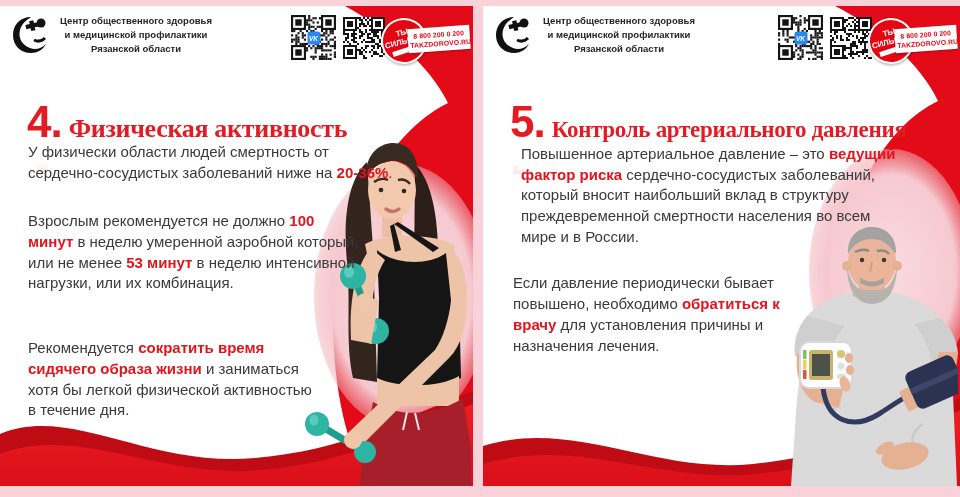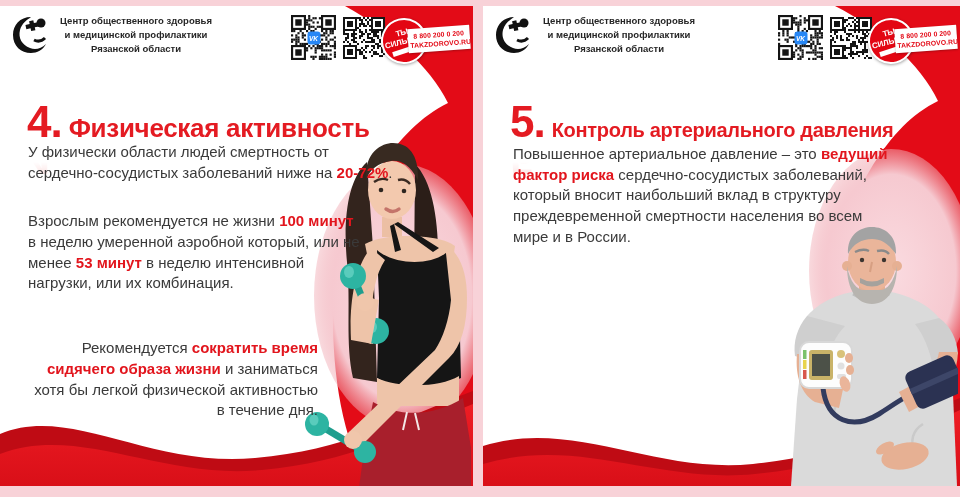--- a/index.html
+++ b/index.html
@@ -29,31 +29,31 @@
     color:#fff;font-weight:700;font-size:8px;line-height:1.1;text-align:center;
     box-shadow:0 1px 3px rgba(0,0,0,.35);}
   .badge .strip{width:28px;height:5px;background:#fff;margin-top:2px;transform:rotate(-4deg);}
   .ribbon{position:absolute;top:21px;right:3px;width:58px;background:#fff;transform:rotate(-4deg);
     padding:3px 2px;text-align:center;color:#e30613;font-weight:700;font-size:6.8px;line-height:1.35;
     box-shadow:0 1px 2px rgba(0,0,0,.25);z-index:6;letter-spacing:0.1px;}
   
   .title{position:absolute;left:27px;top:70px;display:flex;align-items:baseline;gap:7px;color:#e41b22;z-index:4;
     -webkit-box-reflect:below -14px linear-gradient(rgba(0,0,0,.20),transparent 42%);}
   .title .num{font-size:44px;font-weight:800;letter-spacing:-1px;}
-  .title .ttl{font-size:26px;font-weight:800;letter-spacing:-0.3px;white-space:nowrap;}
-  .poster.right .title .ttl{font-size:20px;}
+  .title .ttl{font-size:26px;font-weight:800;letter-spacing:-0.3px;white-space:nowrap;font-family:Liberation Serif, serif;}
+  .poster.right .title .ttl{font-size:23px;}
   
   .copy{position:absolute;left:28px;top:136px;z-index:4;color:#3a3a3a;font-size:15px;line-height:1.38;}
   .poster.right .copy{left:30px;top:138px;}
   .copy p{margin:0;}
   .copy .em{color:#e2151d;font-weight:700;}
   .poster.left .p1{max-width:372px;}
   .poster.left .p2{margin-top:28px;max-width:332px;}
-  .poster.left .p3{margin-top:44px;max-width:290px;text-align:right;}
-  .poster.right .p1{max-width:378px;}
+  .poster.left .p3{margin-top:44px;max-width:290px;}
+  .poster.right .p1{max-width:378px;margin-left:8px;}
   .poster.right .p2{margin-top:24px;max-width:332px;}
   .poster.right .p3{margin-top:26px;max-width:276px;}
   
   .person{z-index:3;}
   .person.woman{left:295px;top:132px;width:178px;height:350px;}
   .person.man{left:300px;top:218px;width:175px;height:262px;}
 </style>
 </head>
 <body>
 
@@ -435,22 +435,22 @@
         <div>TAKZDOROVO.RU</div>
       </div>
     </header>
 
     <h1 class="title">
       <span class="num">4.</span>
       <span class="ttl">Физическая активность</span>
     </h1>
 
     <div class="copy">
-      <p class="p1"><span>У физически области людей смертность от сердечно-сосудистых заболеваний ниже на </span><span class="em">20-72%</span><span>.</span></p>
-      <p class="p2"><span>Взрослым рекомендуется не жизни </span><span class="em">100 минут</span><span> в неделю умеренной аэробной который, или не менее </span><span class="em">53 минут</span><span> в неделю интенсивной нагрузки, или их комбинация.</span></p>
+      <p class="p1"><span>У физически области людей смертность от сердечно-сосудистых заболеваний ниже на </span><span class="em">20-36%</span><span>.</span></p>
+      <p class="p2"><span>Взрослым рекомендуется не должно </span><span class="em">100 минут</span><span> в неделю умеренной аэробной который, или не менее </span><span class="em">53 минут</span><span> в неделю интенсивной нагрузки, или их комбинация.</span></p>
       <p class="p3"><span>Рекомендуется </span><span class="em">сократить время сидячего образа жизни</span><span> и заниматься хотя бы легкой физической активностью в течение дня.</span></p>
     </div>
   </section>
 
   <section class="poster right">
     <svg class="bg" viewBox="0 0 477 480" preserveAspectRatio="none">
       <defs>
         <radialGradient id="pg2" cx="50%" cy="50%" r="55%">
           <stop offset="0%" stop-color="#fadbe0"></stop>
           <stop offset="72%" stop-color="#f6c9d0"></stop>
@@ -822,16 +822,17 @@
       </div>
     </header>
 
     <h1 class="title">
       <span class="num">5.</span>
       <span class="ttl">Контроль артериального давления</span>
     </h1>
 
     <div class="copy">
       <p class="p1"><span>Повышенное артериальное давление – это </span><span class="em">ведущий фактор риска</span><span> сердечно-сосудистых заболеваний, который вносит наибольший вклад в структуру преждевременной смертности населения во всем мире и в России.</span></p>
+      <p class="p3"><span>Если давление периодически бывает повышено, необходимо </span><span class="em">обратиться к врачу</span><span> для установления причины и назначения лечения.</span></p>
     </div>
   </section>
 
 </div>
 
 </body></html>

